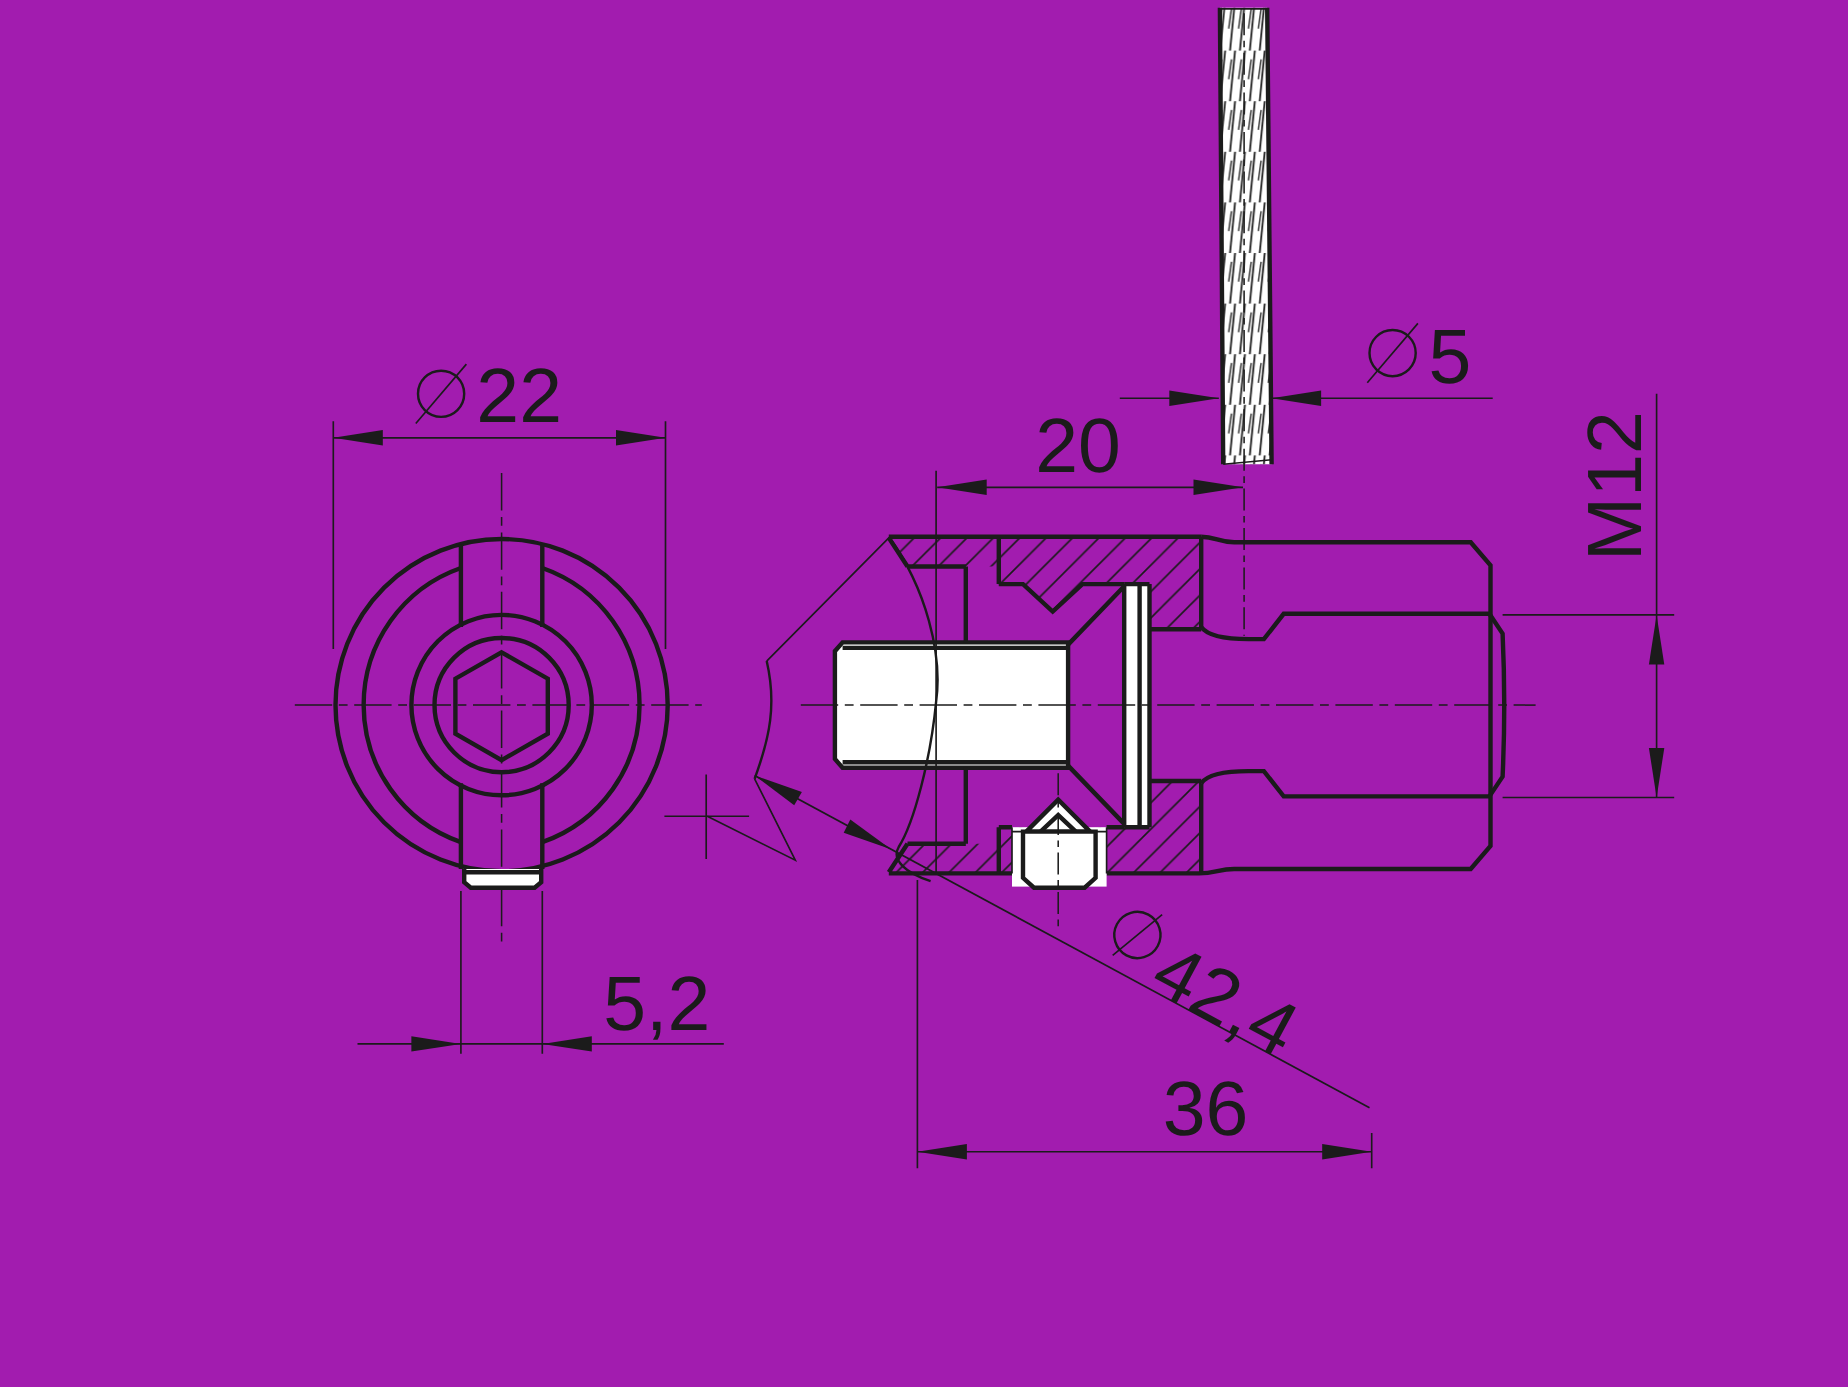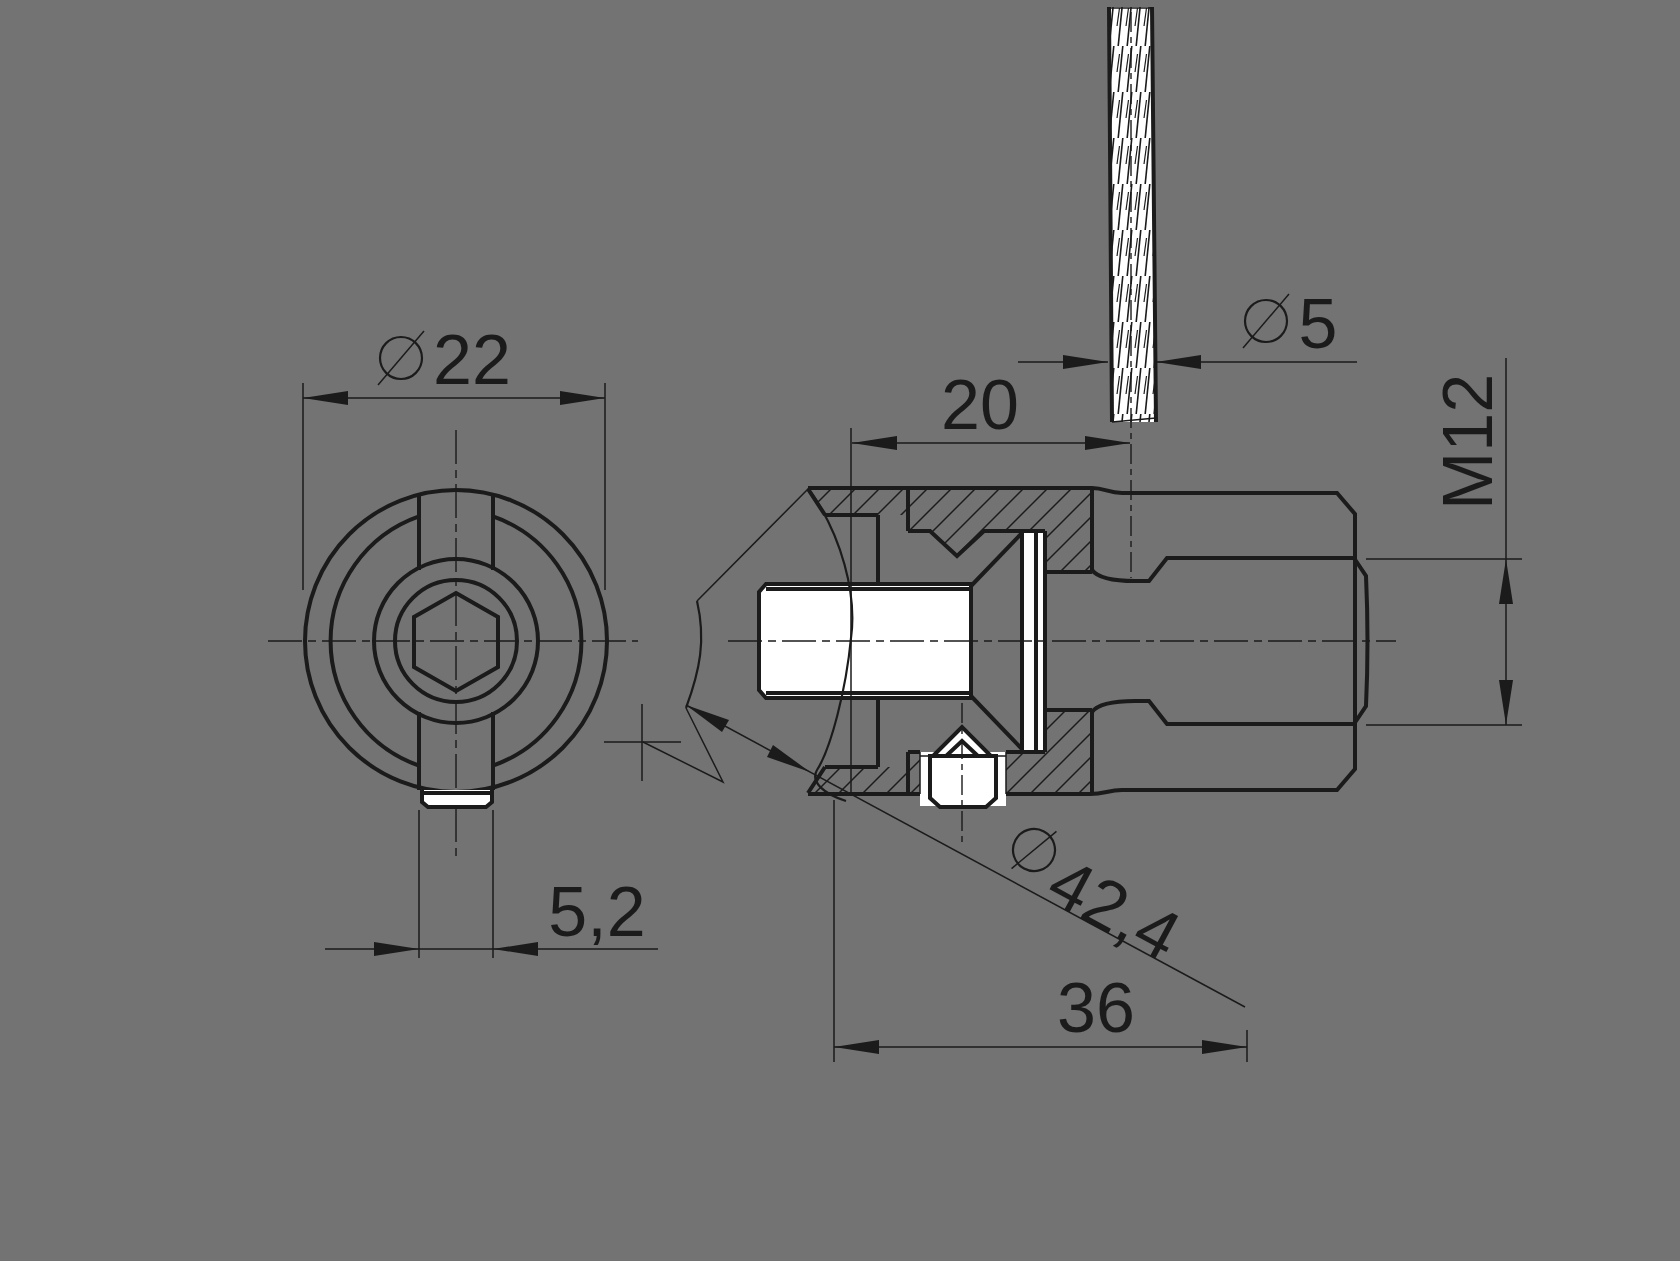--- a/index.html
+++ b/index.html
@@ -1,16 +1,16 @@
 <!DOCTYPE html>
 <html><head>
 <meta charset="utf-8">
 <style>
   html,body{margin:0;padding:0;background:#ffffff;}
-  .stage{width:1680px;height:1261px;position:relative;background:#737373;overflow:hidden;}
+  .stage{width:1680px;height:1261px;position:relative;background:#a21caf;overflow:hidden;}
   svg{display:block;}
   text{font-family:"Liberation Sans","DejaVu Sans",sans-serif;fill:#1b1b1b;}
   .dimtxt{font-size:70px;}
   .thick{stroke:#1b1b1b;stroke-width:4;fill:none;}
   .med{stroke:#1b1b1b;stroke-width:2.2;fill:none;}
   .thin{stroke:#1b1b1b;stroke-width:1.5;fill:none;}
   .cline{stroke:#1b1b1b;stroke-width:1.4;fill:none;stroke-dasharray:34 6 8 6;}
   .cline-s{stroke:#1b1b1b;stroke-width:1.4;fill:none;stroke-dasharray:20 5 6 5;}
   .arrow{fill:#1b1b1b;stroke:none;}
   .whitefill{fill:#ffffff;stroke:none;}

